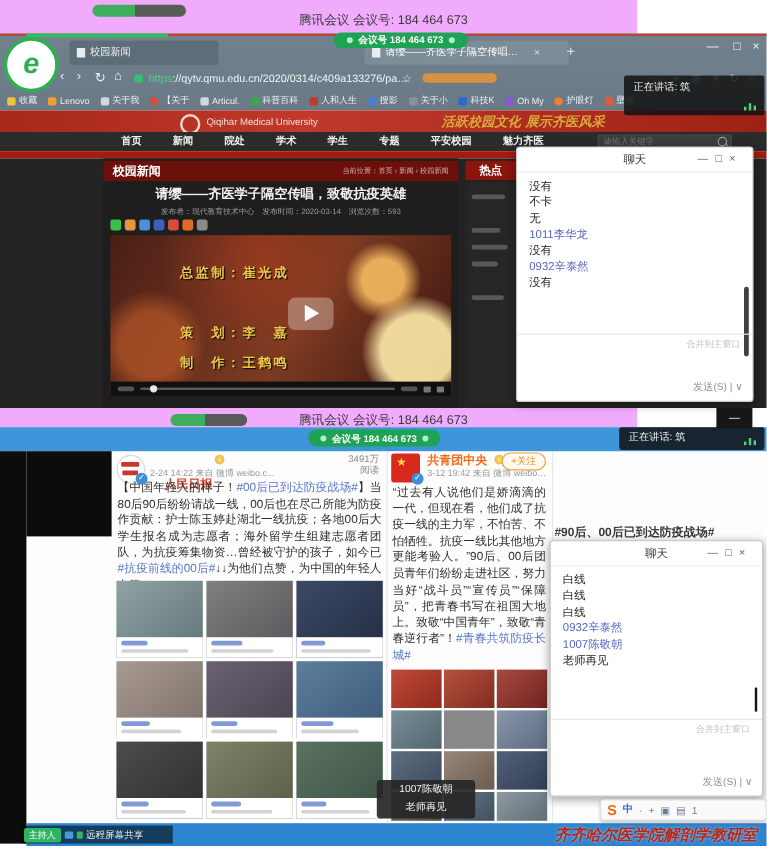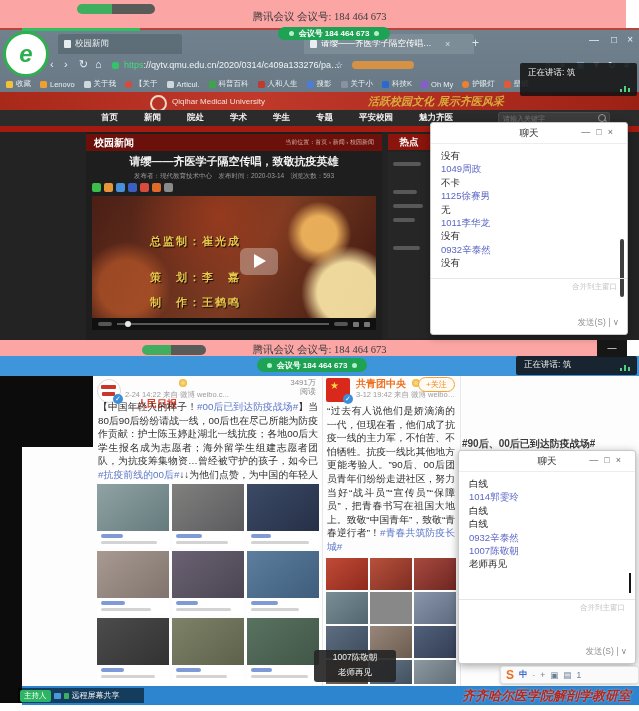--- a/index.html
+++ b/index.html
@@ -2,21 +2,21 @@
 <html><head>
 <meta charset="utf-8">
 <style>
   html,body{margin:0;padding:0;background:#fff;}
   #screen{position:relative;width:639px;height:711px;background:#fff;overflow:hidden;
           font-family:"Liberation Sans","DejaVu Sans",sans-serif;-webkit-font-smoothing:antialiased;}
   .abs{position:absolute;}
   .ellip{white-space:nowrap;overflow:hidden;text-overflow:ellipsis;}
 
   
-  .mstrip{left:0;width:626px;background:#fca5a5;font-family:Liberation Serif, serif;}
+  .mstrip{left:0;width:531px;background:#f0abfc;}
   .app-title{width:639px;text-align:center;font-size:10.5px;color:#3a3a3a;}
   .syspill{height:10px;border-radius:5px;background:linear-gradient(90deg,#3fae5e 0 45%,#595b59 45%);}
 
   
   .chrome{left:0;top:28px;width:639px;height:64px;background:linear-gradient(180deg,#71828e,#697a86);}
   .loadbar{left:22px;top:28px;width:118px;height:3px;background:#2fc160;}
   .chrome-redline{left:0;top:28px;width:639px;height:2px;background:#b5463a;}
   .blogo{left:3px;top:31px;width:40px;height:40px;border-radius:50%;background:#fff;border:3px solid #2faf50;
          display:flex;align-items:center;justify-content:center;z-index:3;}
   .blogo span{color:#2faf50;font-weight:bold;font-size:24px;font-style:italic;line-height:1;}
@@ -285,21 +285,21 @@
 
   <div class="abs shareic" style="left:92px;background:#3dbd4a;"></div>
   <div class="abs shareic" style="left:104px;background:#e8953a;"></div>
   <div class="abs shareic" style="left:116px;background:#4a90d9;"></div>
   <div class="abs shareic" style="left:128px;background:#3b5fc0;"></div>
   <div class="abs shareic" style="left:140px;background:#d94b3b;"></div>
   <div class="abs shareic" style="left:152px;background:#e06a2a;"></div>
   <div class="abs shareic" style="left:164px;background:#8a8a8a;"></div>
 
   <div class="abs video">
-    <div class="abs credit" style="top:24px;margin-top:14px;">总监制：崔光成</div>
+    <div class="abs credit" style="top:24px;">总监制：崔光成</div>
     <div class="abs credit" style="top:74px;">策　划：李　嘉</div>
     <div class="abs credit" style="top:99px;">制　作：王鹤鸣</div>
     <div class="abs playbtn"></div>
     <div class="vbar abs">
       <span class="vtime"></span>
       <span class="vline">
           <span class="vdot"></span>
         </span>
       <span class="vtime"></span>
       <span style="width:6px;height:5px;background:#777;border-radius:1px;"></span>
@@ -330,23 +330,21 @@
       </span>
   </div>
 
   <div class="abs chat" style="left:430px;top:122px;width:196px;height:211px;">
     <div class="cbar">
       <div class="ctitle">聊天</div>
       <div class="cctl"><span>—</span><span>□</span><span>×</span></div>
     </div>
     <div class="msgs">
       <div class="msg text">没有</div>
-      <div class="msg name">1049周政</div>
       <div class="msg text">不卡</div>
-      <div class="msg name">1125徐赛男</div>
       <div class="msg text">无</div>
       <div class="msg name">1011李华龙</div>
       <div class="msg text">没有</div>
       <div class="msg name">0932辛泰然</div>
       <div class="msg text">没有</div>
     </div>
     <div class="scroll" style="right:3px;top:116px;height:58px;"></div>
     <div class="divider" style="top:155px;"></div>
     <div class="merge" style="top:159px;">合并到主窗口</div>
     <div class="abs" style="left:6px;top:170px;right:6px;bottom:22px;"></div>
@@ -479,21 +477,20 @@
 
   <div class="abs hashline ellip" style="left:462px;top:437px;max-width:175px;">#90后、00后已到达防疫战场#</div>
 
   <div class="abs chat" style="left:458px;top:450px;width:176px;height:212px;">
     <div class="cbar">
       <div class="ctitle">聊天</div>
       <div class="cctl"><span>—</span><span>□</span><span>×</span></div>
     </div>
     <div class="msgs">
       <div class="msg text">白线</div>
-      <div class="msg name">1014郭雯玲</div>
       <div class="msg text">白线</div>
       <div class="msg text">白线</div>
       <div class="msg name">0932辛泰然</div>
       <div class="msg name">1007陈敬朝</div>
       <div class="msg text">老师再见</div>
     </div>
     <div class="caret" style="right:4px;top:122px;height:20px;"></div>
     <div class="divider" style="top:148px;"></div>
     <div class="merge" style="top:152px;">合并到主窗口</div>
     <div class="abs" style="left:6px;top:162px;right:6px;bottom:22px;"></div>

